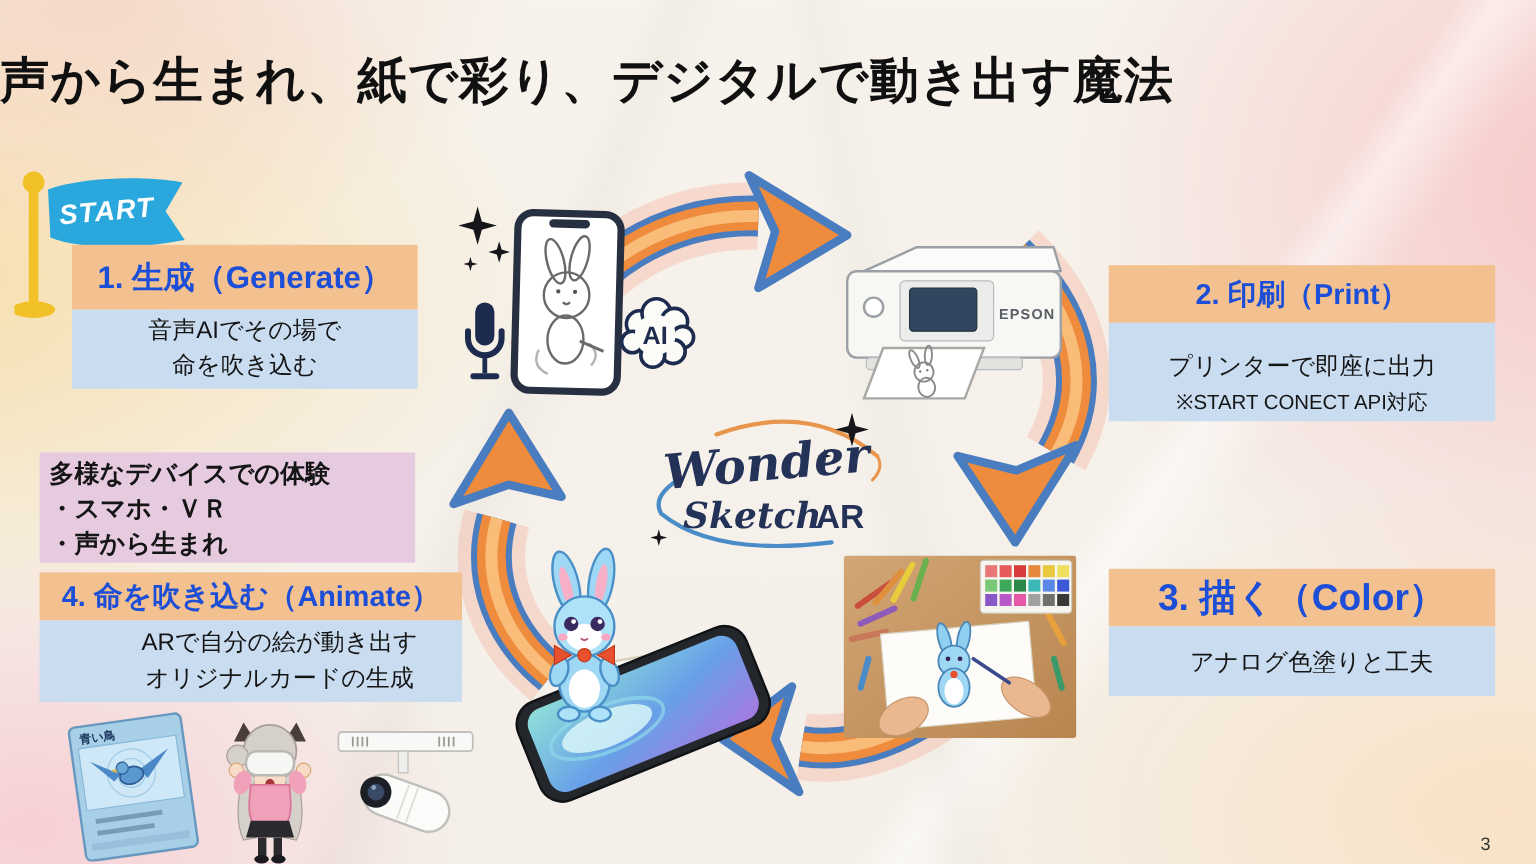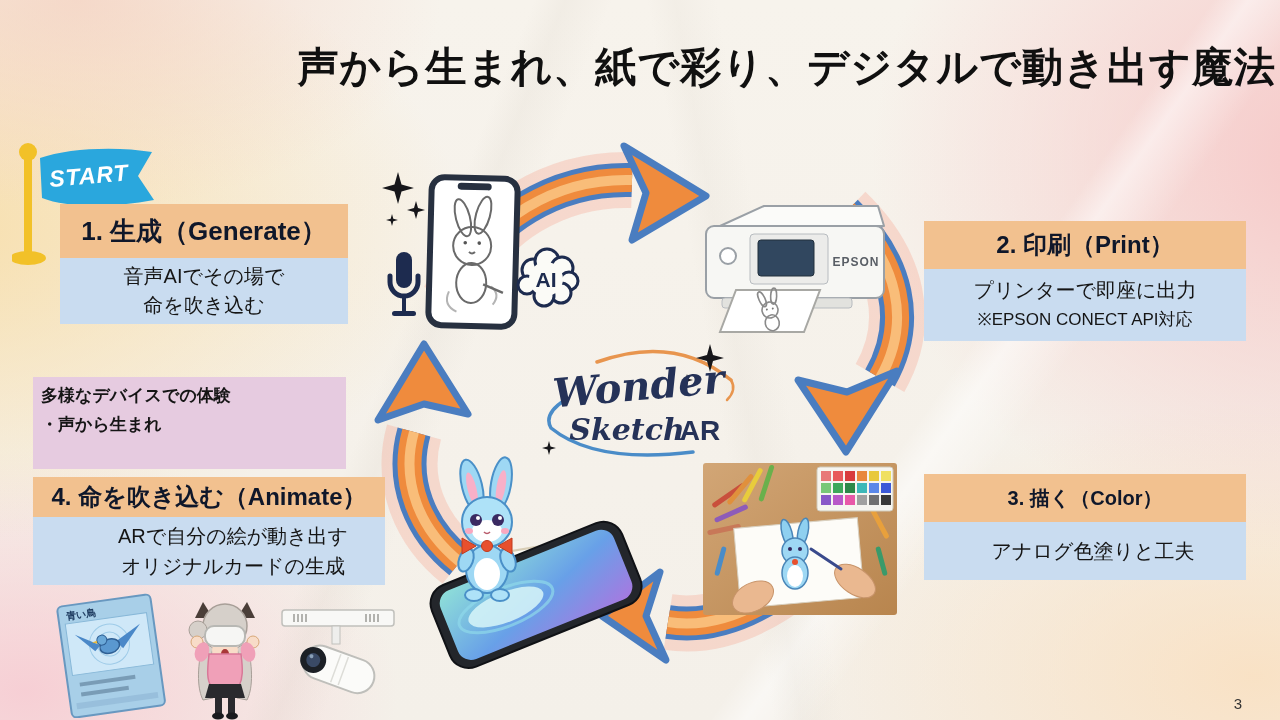--- a/index.html
+++ b/index.html
@@ -16,49 +16,49 @@
   }
   #slide::before{ 
     content:"";position:absolute;inset:0;pointer-events:none;z-index:0;
     background:
       linear-gradient(112deg, transparent 34%, rgba(190,180,165,.10) 36%, transparent 39%),
       linear-gradient(80deg, transparent 55%, rgba(190,180,165,.08) 57%, transparent 60%),
       linear-gradient(125deg, transparent 68%, rgba(255,255,255,.5) 70%, transparent 74%);
   }
   .abs{position:absolute;}
   .slide-title{
-    left:0;right:4px;top:40px;text-align:right;z-index:6;
+    left:0;right:16px;top:40px;text-align:left;z-index:6;
     font-size:41px;font-weight:900;color:#101010;letter-spacing:1px;
   }
   
   .step{z-index:5;}
   .step-head{
-    background:#f2c18f;color:#0f172a;font-weight:bold;
+    background:#f2c18f;color:#1d4ed8;font-weight:bold;
     display:flex;align-items:center;justify-content:center;
   }
   .step-body{
     background:#c9dcf0;color:#151515;text-align:center;
     display:flex;flex-direction:column;justify-content:center;
   }
   .step1{left:60px;top:204px;width:288px;}
   .step1 .step-head{height:54px;font-size:26px;}
   .step1 .step-body{height:66px;font-size:20px;line-height:29px;}
   .step2{left:924px;top:221px;width:322px;}
   .step2 .step-head{height:48px;font-size:24px;}
-  .step2 .step-body{height:72px;font-size:20px;line-height:30px;}
+  .step2 .step-body{height:82px;font-size:20px;line-height:30px;justify-content:flex-end;}
   .step2 .step-body .sub{font-size:17px;}
   .step3{left:924px;top:474px;width:322px;}
-  .step3 .step-head{height:48px;font-size:20px;}
+  .step3 .step-head{height:48px;font-size:31px;}
   .step3 .step-body{height:58px;font-size:20px;padding-left:16px;}
   .step4{left:33px;top:477px;width:352px;}
   .step4 .step-head{height:40px;font-size:24px;}
   .step4 .step-body{height:68px;font-size:20px;line-height:30px;padding-left:48px;}
   .devices{
     left:33px;top:377px;width:313px;height:92px;z-index:5;
-    background:#e6cbe0;color:#151515;font-weight:bold;font-size:17px;
+    background:#e6cbe0;color:#151515;font-weight:bold;font-size:21px;
     line-height:29px;padding:4px 0 0 8px;box-sizing:border-box;
   }
   .page-num{right:38px;bottom:8px;font-size:15px;color:#333;z-index:6;}
   svg{display:block;}
   text{font-family:"Liberation Sans",sans-serif;}
   .logo-script{font-family:"DejaVu Serif",serif;font-style:italic;font-weight:bold;fill:#253258;}
   .logo-sans{font-weight:bold;fill:#253258;}
   
   .arcG{stroke:rgba(246,170,150,.35);stroke-width:56;fill:none;}
   .arcB{stroke:#4a7dc0;stroke-width:34;fill:none;}
@@ -118,33 +118,34 @@
     <div class="step-body">
       <div>音声AIでその場で</div>
       <div>命を吹き込む</div>
     </div>
   </div>
 
   <div class="abs step step2">
     <div class="step-head">2. 印刷（Print）</div>
     <div class="step-body">
       <div>プリンターで即座に出力</div>
-      <div class="sub">※EPSON CONECT API対応</div>
+      <div class="sub">※START CONECT API対応</div>
     </div>
   </div>
 
   <div class="abs step step3">
     <div class="step-head">3. 描く（Color）</div>
     <div class="step-body">
       <div>アナログ色塗りと工夫</div>
     </div>
   </div>
 
   <div class="abs devices">
     <div>多様なデバイスでの体験</div>
+    <div>・スマホ・ＶＲ</div>
     <div>・声から生まれ</div>
   </div>
 
   <div class="abs step step4">
     <div class="step-head">4. 命を吹き込む（Animate）</div>
     <div class="step-body">
       <div>ARで自分の絵が動き出す</div>
       <div>オリジナルカードの生成</div>
     </div>
   </div>

